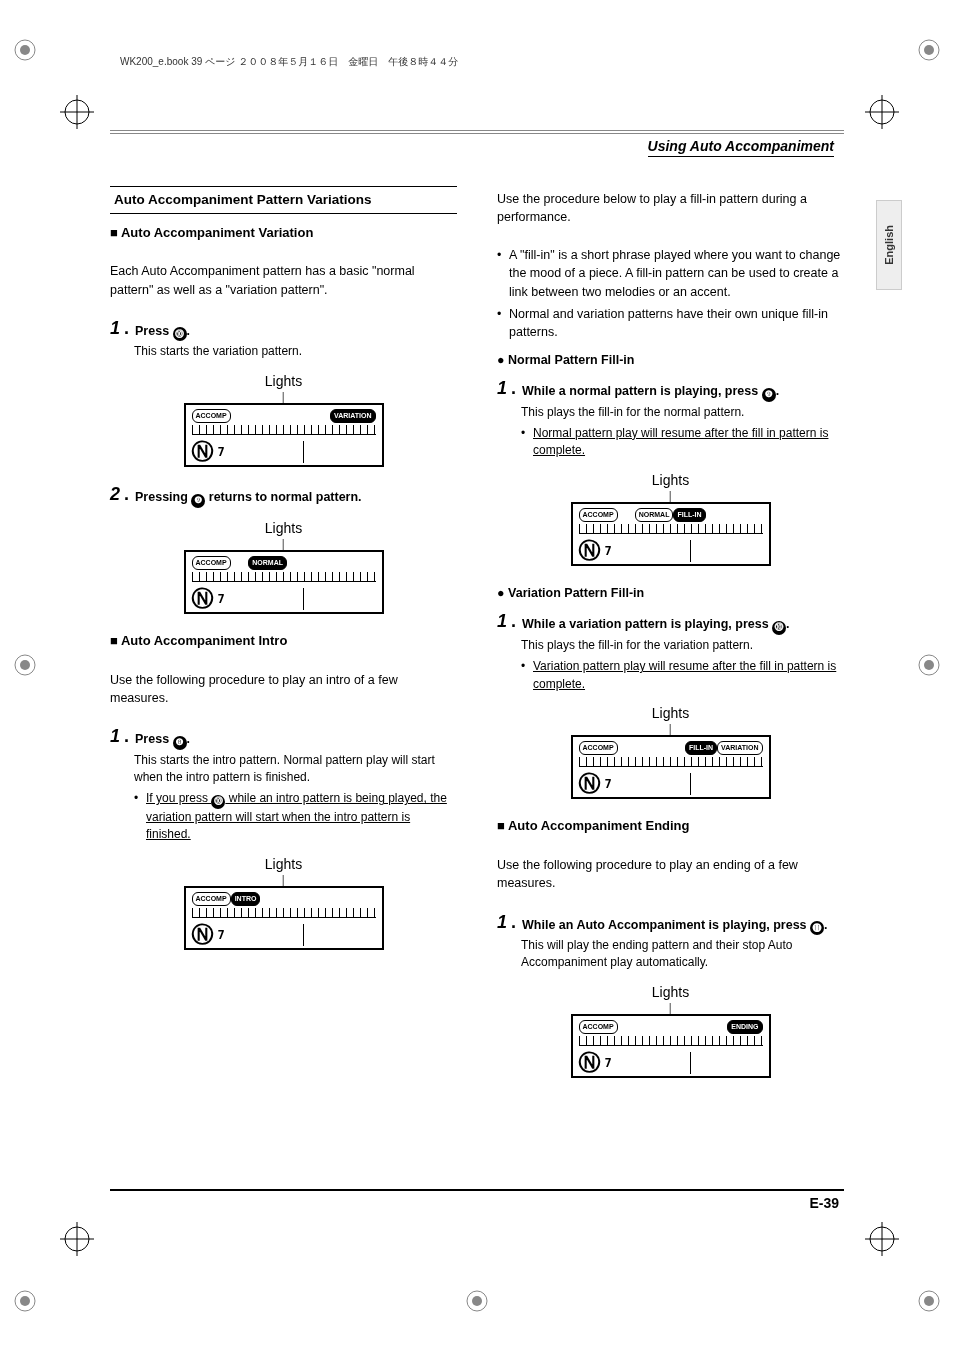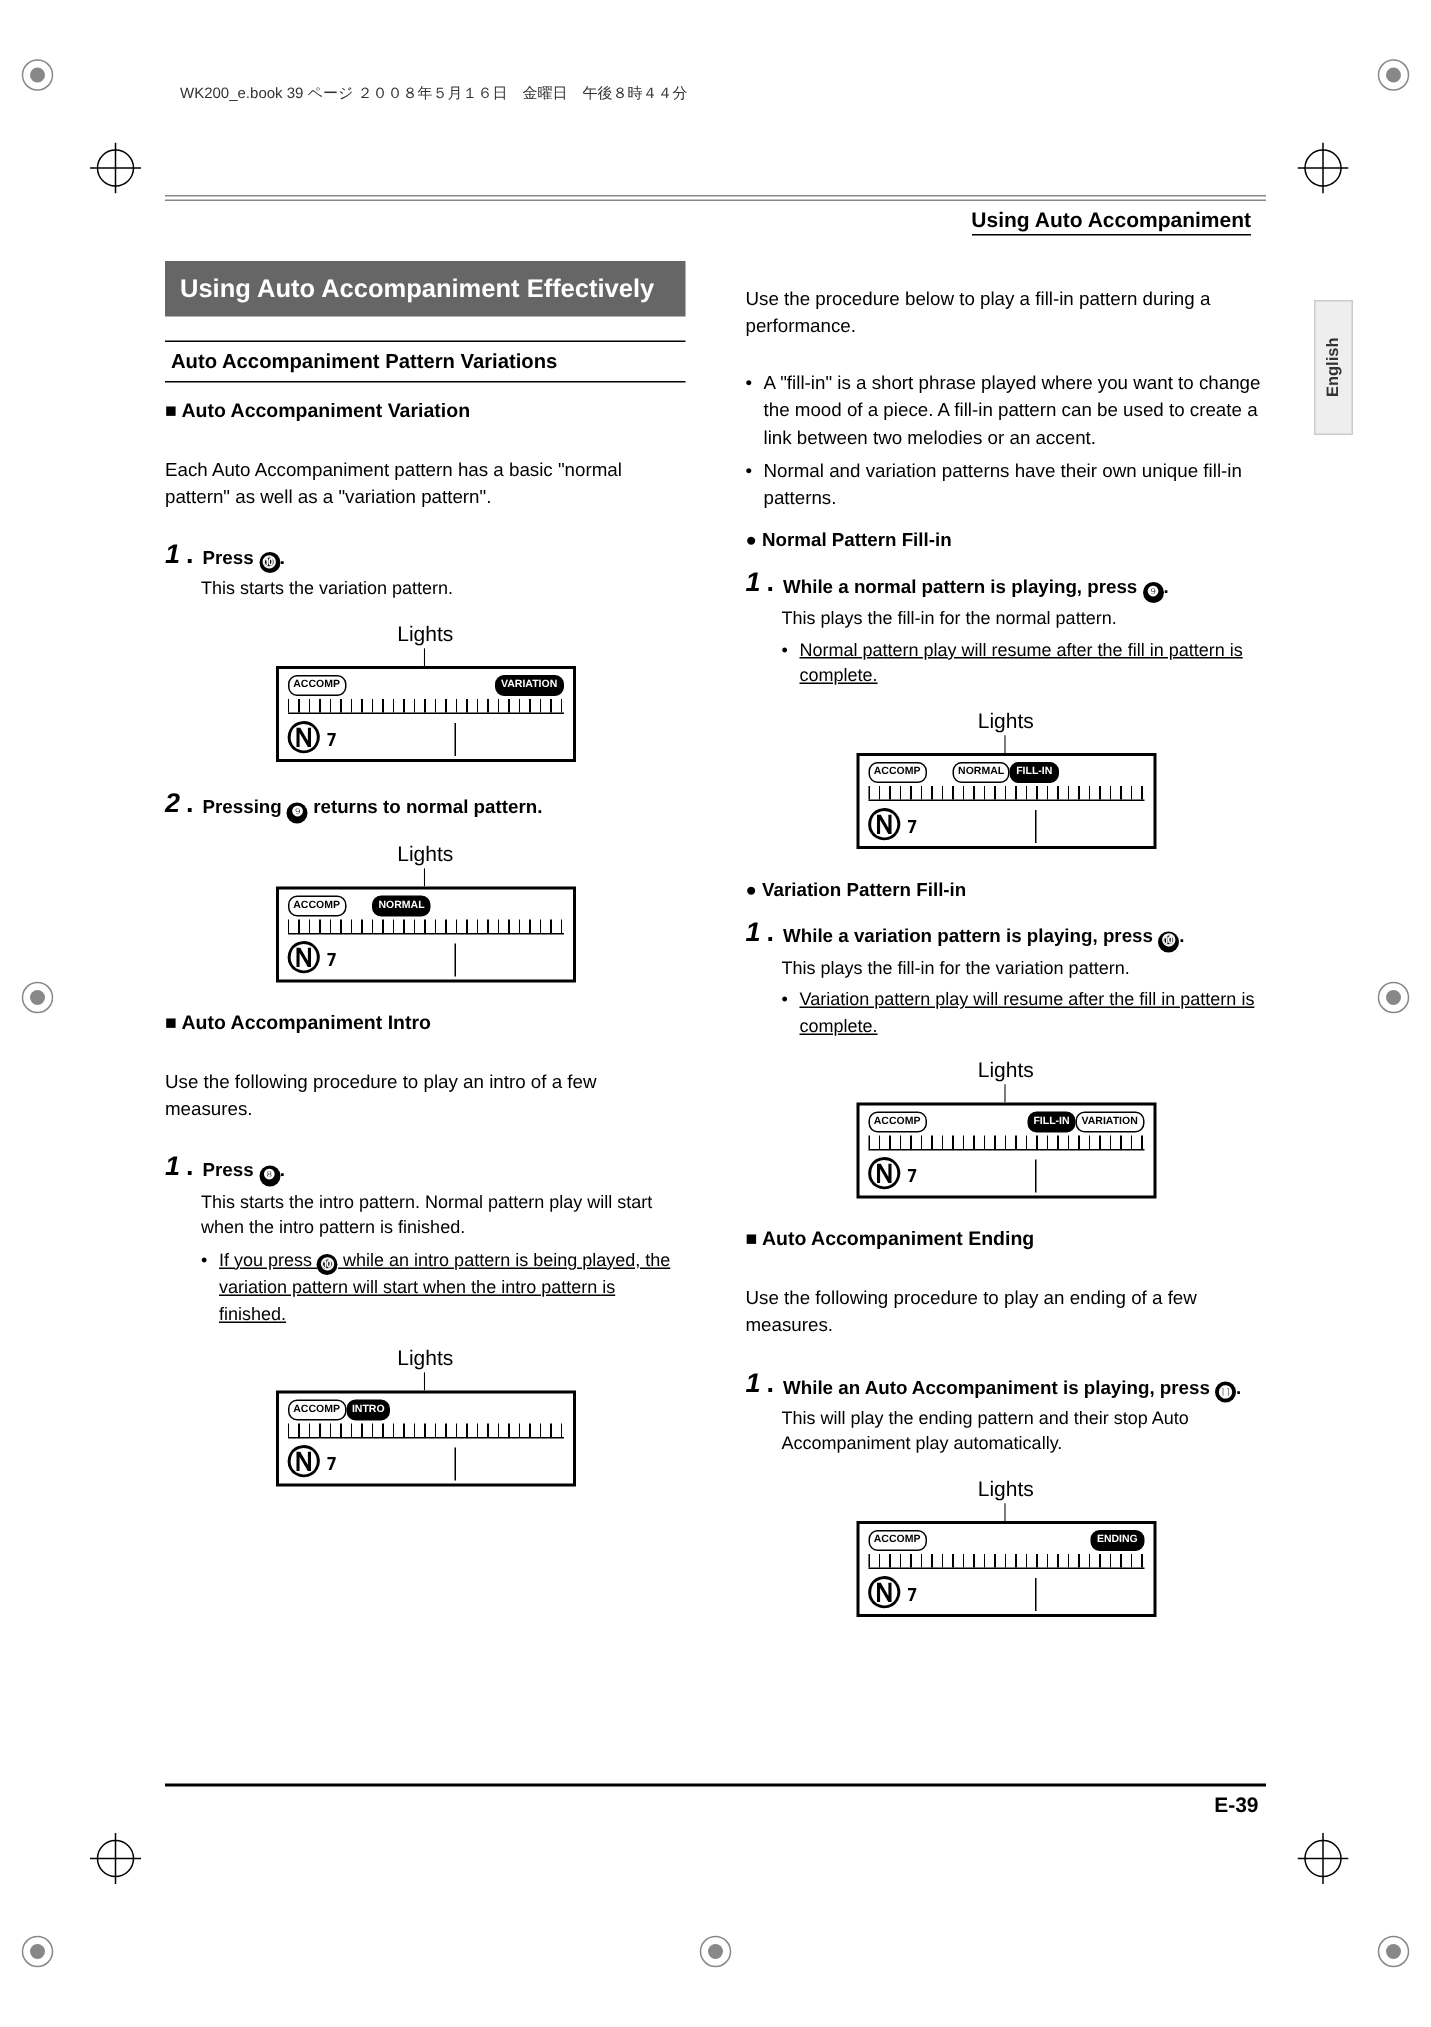--- a/index.html
+++ b/index.html
@@ -1,19 +1,19 @@
 <!DOCTYPE html>
 <html><head>
 <meta charset="utf-8">
 <style>
   * { box-sizing: border-box; }
   body { margin: 0; background: #fff; font-family: Arial, Helvetica, sans-serif; color: #000; width: 954px; }
   .page { width: 954px; height: 1351px; position: relative; padding: 40px 78px 40px 60px; }
   .header-line { position: absolute; top: 55px; left: 120px; font-size: 10px; color: #333; }
-  .running-head { position: absolute; top: 138px; right: 120px; font-weight: bold; font-size: 14px; border-bottom: 1px solid #000; padding-bottom: 2px; }
+  .running-head { position: absolute; top: 138px; right: 120px; font-weight: bold; font-style: italic; font-size: 14px; border-bottom: 1px solid #000; padding-bottom: 2px; }
   .rules { position: absolute; top: 130px; left: 110px; right: 110px; border-top: 1px solid #888; }
   .rules::after { content: ""; display: block; border-top: 1px solid #888; margin-top: 2px; }
   .side-tab { position: absolute; right: 52px; top: 200px; width: 26px; height: 90px; background: #eee; border: 1px solid #ccc; display: flex; align-items: center; justify-content: center; }
   .side-tab span { writing-mode: vertical-rl; transform: rotate(180deg); font-size: 11px; font-weight: bold; color: #333; }
   .content { position: absolute; top: 170px; left: 110px; right: 110px; display: flex; gap: 40px; }
   .col { width: 50%; font-size: 12.5px; line-height: 1.45; }
   .block-title { background: #666; color: #fff; padding: 8px 10px; margin: 4px 0 12px 0; font-size: 17px; font-weight: bold; line-height: 1.25; }
   .sub-head { border-top: 1px solid #000; border-bottom: 1px solid #000; padding: 3px 4px; margin: 16px 0 10px 0; font-size: 13.5px; font-weight: bold; }
   .sq-head { font-weight: bold; font-size: 13px; margin: 10px 0 4px 0; }
   .sq-head::before { content: "■ "; }
@@ -134,21 +134,20 @@
   <div class="header-line">WK200_e.book  39 ページ  ２００８年５月１６日　金曜日　午後８時４４分</div>
   <div class="rules"></div>
   <div class="running-head">Using Auto Accompaniment</div>
   <div class="side-tab">
       <span>English</span>
     </div>
 
   <div class="content">
 
     <div class="col">
-      <div class="block-title">Using Auto Accompaniment Effectively</div>
       <div class="sub-head">Auto Accompaniment Pattern Variations</div>
 
       <div class="sq-head">Auto Accompaniment Variation</div>
       <p>Each Auto Accompaniment pattern has a basic "normal pattern" as well as a "variation pattern".</p>
 
       <div class="step">
         <span class="step-num">1</span>
           <span class="step-dot">.</span>
         <span class="step-text"><span>Press </span><span class="circ">⓾</span><span>.</span></span>
       </div>

